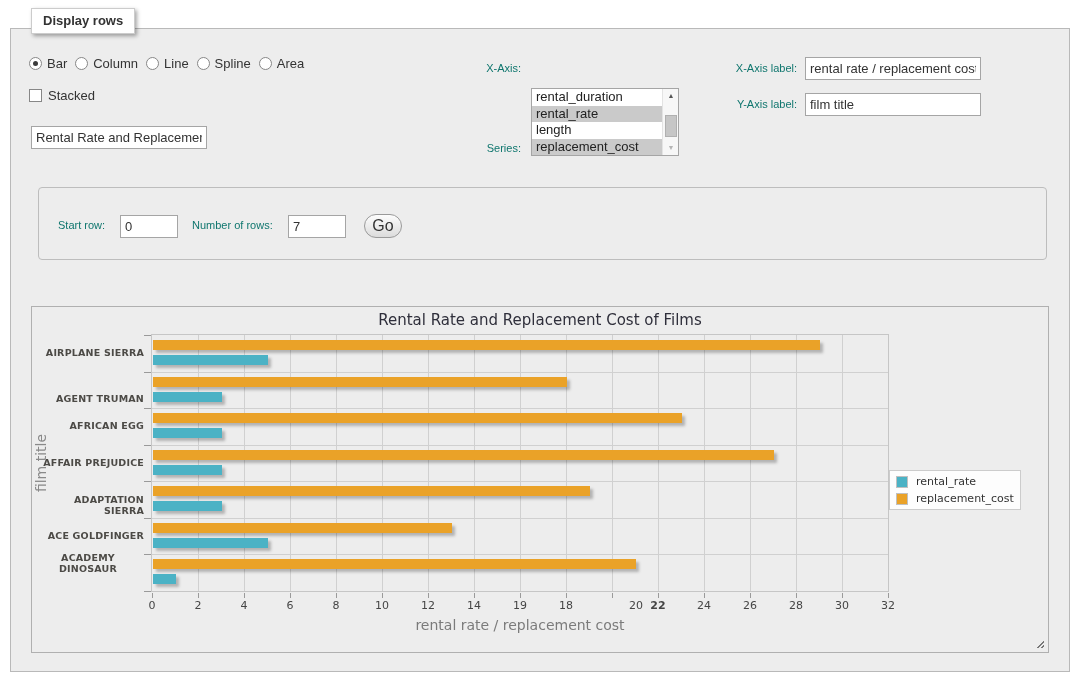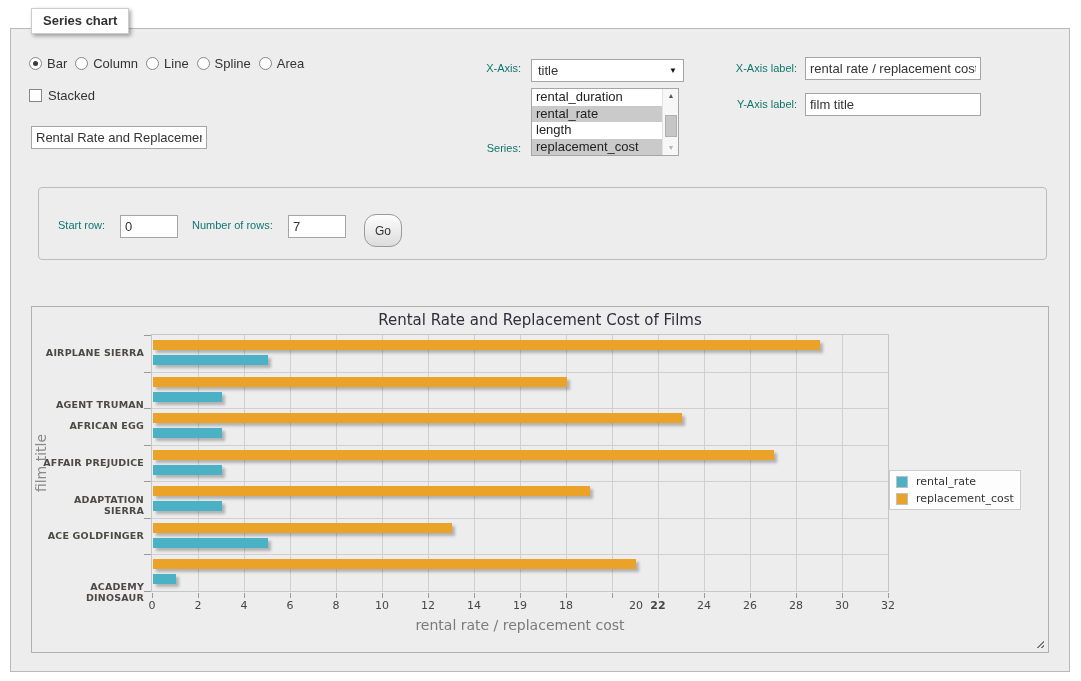--- a/index.html
+++ b/index.html
@@ -57,24 +57,24 @@
   .scrollbar { flex:0 0 16px; background:#f7f7f7; border-left:1px solid #e3e3e3; position:relative; }
   .sb-btn { position:absolute; left:0; width:16px; height:14px; text-align:center; font-size:7px; line-height:14px; }
   .sb-up { top:0; color:#555; }
   .sb-dn { bottom:0; color:#b5b5b5; }
   .sb-thumb { position:absolute; left:2px; top:26px; width:12px; height:22px; background:#c6c6c6; border:1px solid #b0b0b0; }
   .panel {
     position:absolute; left:27px; top:158px; width:1009px; height:73px;
     border:1px solid #bdbdbd; border-radius:4px;
   }
   .go-btn {
-    position:absolute; left:325px; top:26px; width:38px; height:33px;
+    position:absolute; left:325px; top:26px; width:38px; height:24px;
     border:1px solid #9a9a9a; border-radius:12px;
     background:linear-gradient(#fdfdfd,#dcdcdc);
-    font-family:"Liberation Sans", sans-serif; font-size:12px; color:#333;
+    font-family:"Liberation Sans", sans-serif; font-size:16px; color:#333;
     text-align:center; line-height:22px; cursor:pointer; padding:0;
   }
   .chart {
     position:absolute; left:20px; top:277px; width:1018px; height:347px;
     border:1px solid #b0b0b0; font-family:"DejaVu Sans", sans-serif;
   }
   .chart-title {
     position:absolute; top:4px; left:0; width:100%; text-align:center;
     font-size:15px; color:#2f2f3b;
   }
@@ -113,21 +113,21 @@
   .resize-handle {
     position:absolute; right:4px; bottom:4px; width:10px; height:10px;
     background:repeating-linear-gradient(135deg, #777 0 1px, transparent 1px 3px);
     clip-path:polygon(100% 0, 100% 100%, 0 100%); cursor:se-resize;
   }
 </style>
 </head>
 <body>
 
 <div class="fieldset">
-  <div class="legendbox">Series chart</div>
+  <div class="legendbox">Display rows</div>
 
   <div class="radio-row" id="radio-group">
       <span class="radio-item">
         <span class="radio checked"></span>
         <span>Bar</span>
       </span>
       <span class="radio-item">
         <span class="radio"></span>
         <span>Column</span>
       </span>
@@ -147,24 +147,20 @@
 
   <div class="check-row">
     <span class="checkbox"></span>
     <span>Stacked</span>
   </div>
 
   <input class="tin" style="left: 20px; top: 97px; width: 176px;" value="Rental Rate and Replacement Cost of Films">
 
   <div class="lbl r" style="left:425px; top:33px; width:85px;">X-Axis:</div>
 
-  <div class="selectbox">
-    <span>title</span>
-    <span class="arrow">▼</span>
-  </div>
 
   <div class="lbl r" style="left:425px; top:113px; width:85px;">Series:</div>
 
   <div class="listbox">
     <div class="options" id="series-options">
         <div class="option">rental_duration</div>
         <div class="option selected">rental_rate</div>
         <div class="option">length</div>
         <div class="option selected">replacement_cost</div>
       </div>
@@ -277,20 +273,20 @@
       <div class="xtick-label" style="left: 856px;">32</div>
       <div class="ytick" style="top: 28px;"></div>
       <div class="ytick" style="top: 64.5714px;"></div>
       <div class="ytick" style="top: 101.143px;"></div>
       <div class="ytick" style="top: 137.714px;"></div>
       <div class="ytick" style="top: 174.286px;"></div>
       <div class="ytick" style="top: 210.857px;"></div>
       <div class="ytick" style="top: 247.429px;"></div>
       <div class="ytick" style="top: 284px;"></div>
       <div class="cat-label" style="top: 40.2857px;">AIRPLANE SIERRA</div>
-      <div class="cat-label" style="top: 92px;">AGENT TRUMAN</div>
+      <div class="cat-label" style="top: 86px;">AGENT TRUMAN</div>
       <div class="cat-label" style="top: 113.429px;">AFRICAN EGG</div>
       <div class="cat-label" style="top: 150px;">AFFAIR PREJUDICE</div>
       <div class="cat-label" style="top: 186.571px;">ADAPTATION SIERRA</div>
       <div class="cat-label" style="top: 223.143px;">ACE GOLDFINGER</div>
-      <div class="cat-label" style="top: 274px;">ACADEMY DINOSAUR</div>
+      <div class="cat-label" style="top: 245px; text-align: center;">ACADEMY DINOSAUR</div>
     </div>
 </div>
 
 </body></html>

